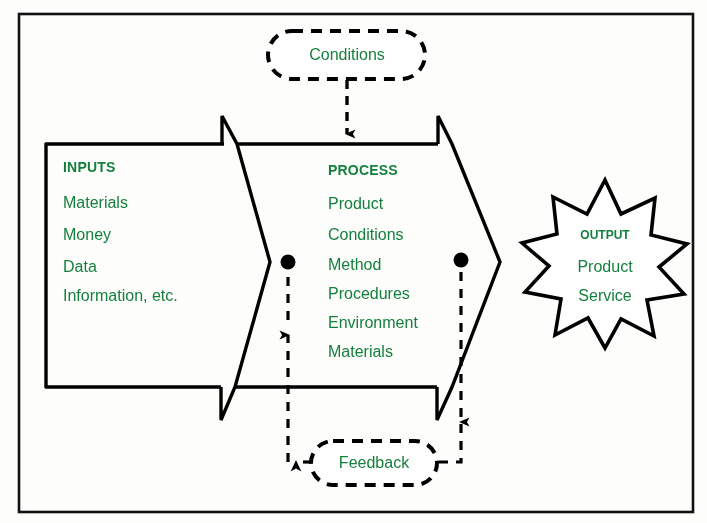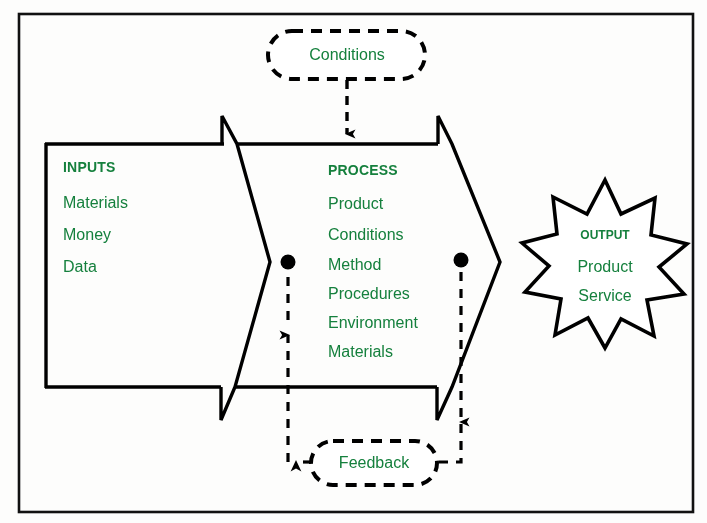--- a/index.html
+++ b/index.html
@@ -114,20 +114,21 @@
     <rect x="311" y="441" width="126" height="44" rx="22" ry="22" fill="#ffffff" stroke="#000000" stroke-width="4" stroke-dasharray="11 8" stroke-linecap="butt"></rect>
 
   </svg>
 
   <div class="txt node-label ctr" style="left:347px; top:47px;">Conditions</div>
 
   <div class="txt hdr" style="left:63px; top:160px;">INPUTS</div>
   <div class="txt itm" style="left:63px; top:195px;">Materials</div>
   <div class="txt itm" style="left:63px; top:227px;">Money</div>
   <div class="txt itm" style="left:63px; top:259px;">Data</div>
+  <div class="txt itm" style="left:63px; top:288px;">Information, etc.</div>
 
   <div class="txt hdr" style="left:328px; top:163px;">PROCESS</div>
   <div class="txt itm" style="left:328px; top:196px;">Product</div>
   <div class="txt itm" style="left:328px; top:227px;">Conditions</div>
   <div class="txt itm" style="left:328px; top:257px;">Method</div>
   <div class="txt itm" style="left:328px; top:286px;">Procedures</div>
   <div class="txt itm" style="left:328px; top:315px;">Environment</div>
   <div class="txt itm" style="left:328px; top:344px;">Materials</div>
 
   <div class="txt star-hdr ctr" style="left:605px; top:229px;">OUTPUT</div>

